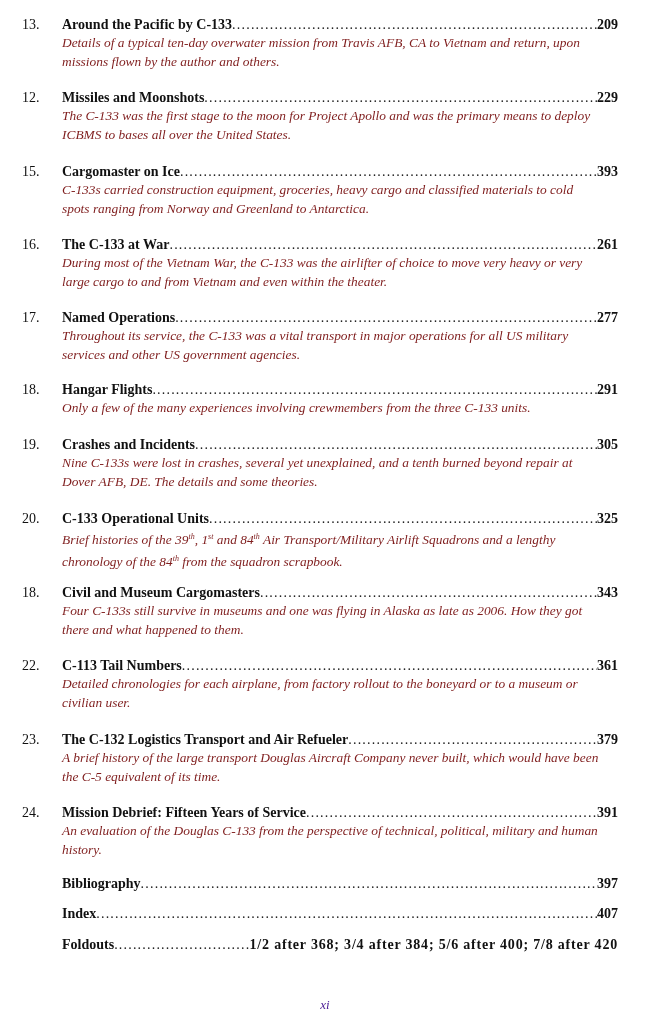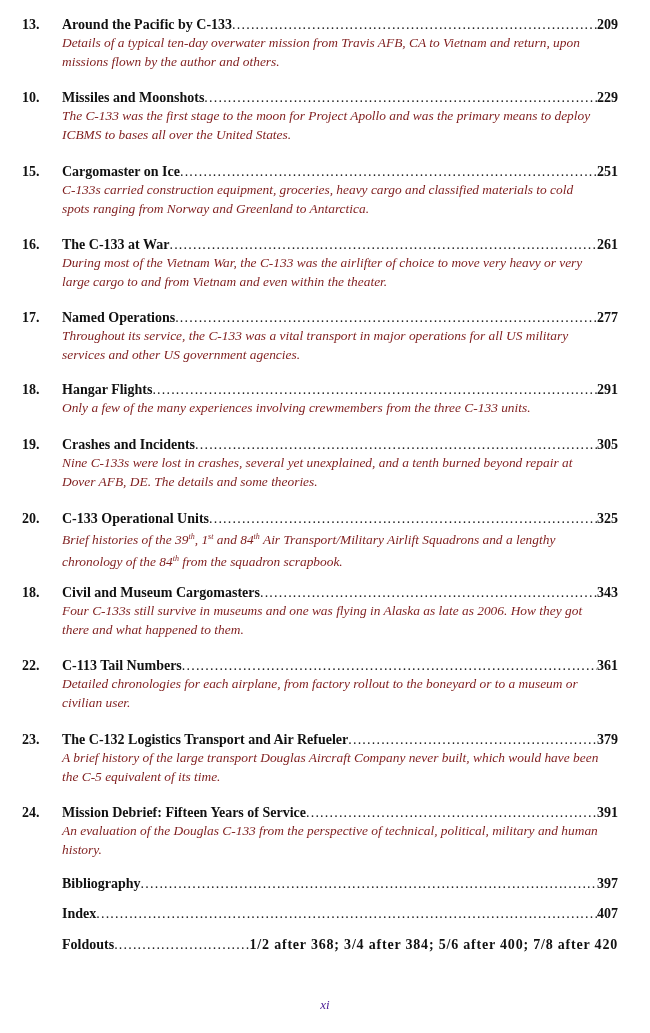--- a/index.html
+++ b/index.html
@@ -1,20 +1,20 @@
 <!DOCTYPE html>
 <html><head>
 <meta charset="utf-8">
 <style>
   html, body { margin: 0; padding: 0; background: #ffffff; }
   body { width: 650px; height: 1033px; position: relative; overflow: hidden;
          font-family: "Liberation Serif", serif; color: #111; }
   .toc { position: absolute; left: 0; top: 0; width: 650px; }
   .entry { position: absolute; left: 0; width: 650px; }
-  .num { position: absolute; left: 22px; top: 0; font-weight: bold; font-size: 14px; line-height: 18px; }
+  .num { position: absolute; left: 22px; top: 0; font-weight: normal; font-size: 14px; line-height: 18px; }
   .head { position: absolute; left: 62px; width: 556px; top: 0; display: flex; align-items: center;
           font-weight: bold; font-size: 14px; line-height: 18px; white-space: nowrap; overflow: hidden; }
   .head .title { flex: 0 0 auto; }
   .head .leader { flex: 1 1 auto; overflow: hidden; font-weight: normal; letter-spacing: 1.2px; color: #222; }
   .head .leader::before { content: "......................................................................................................................................................................................................................"; }
   .head .page { flex: 0 0 auto; }
   .desc { position: absolute; left: 62px; top: 18px; width: 540px; font-style: italic; font-size: 13.4px; line-height: 18.5px; color: #7f1d1d; }
   .foldpage { letter-spacing: 0.8px; }
   .footer { position: absolute; top: 997px; left: 0; width: 650px; text-align: center; font-style: italic; font-size: 13px; color: #4c1d95; }
 </style>
@@ -27,35 +27,35 @@
     <span class="num">13.</span>
     <div class="head">
       <span class="title">Around the Pacific by C-133</span>
       <span class="leader"></span>
       <span class="page">209</span>
     </div>
     <div class="desc">Details of a typical ten-day overwater mission from Travis AFB, CA to Vietnam and return, upon missions flown by the author and others.</div>
   </div>
 
   <div class="entry" style="top:89px">
-    <span class="num">10.</span>
+    <span class="num">12.</span>
     <div class="head">
       <span class="title">Missiles and Moonshots</span>
       <span class="leader"></span>
       <span class="page">229</span>
     </div>
     <div class="desc">The C-133 was the first stage to the moon for Project Apollo and was the primary means to deploy ICBMS to bases all over the United States.</div>
   </div>
 
   <div class="entry" style="top:163px">
     <span class="num">15.</span>
     <div class="head">
       <span class="title">Cargomaster on Ice</span>
       <span class="leader"></span>
-      <span class="page">251</span>
+      <span class="page">393</span>
     </div>
     <div class="desc">C-133s carried construction equipment, groceries, heavy cargo and classified materials to cold spots ranging from Norway and Greenland to Antarctica.</div>
   </div>
 
   <div class="entry" style="top:236px">
     <span class="num">16.</span>
     <div class="head">
       <span class="title">The C-133 at War</span>
       <span class="leader"></span>
       <span class="page">261</span>

